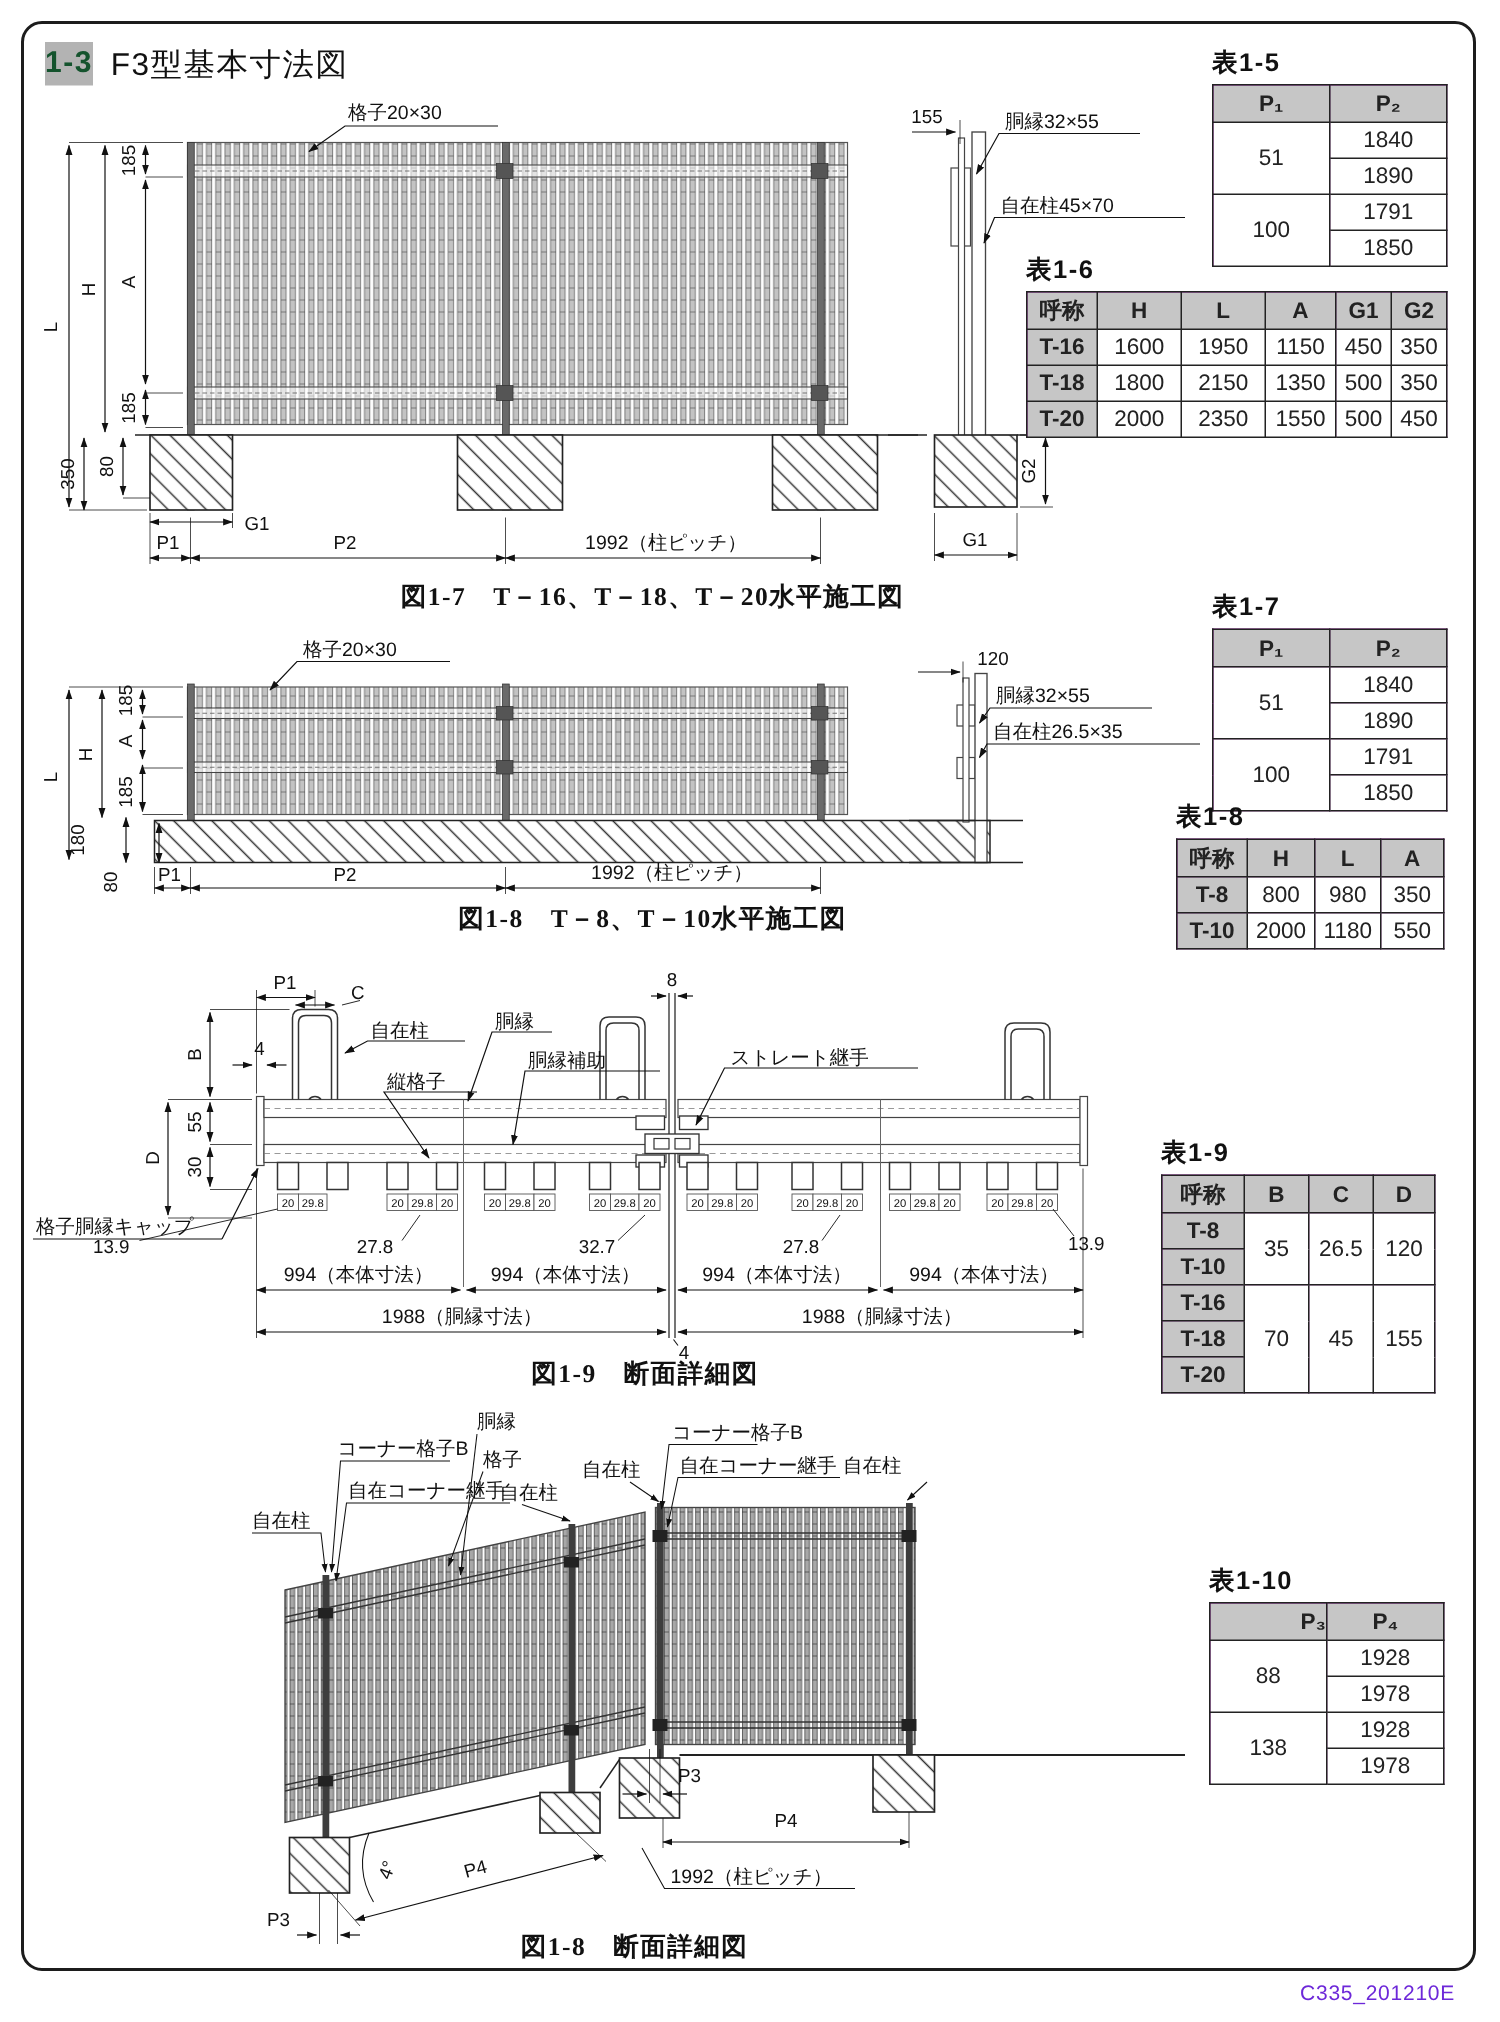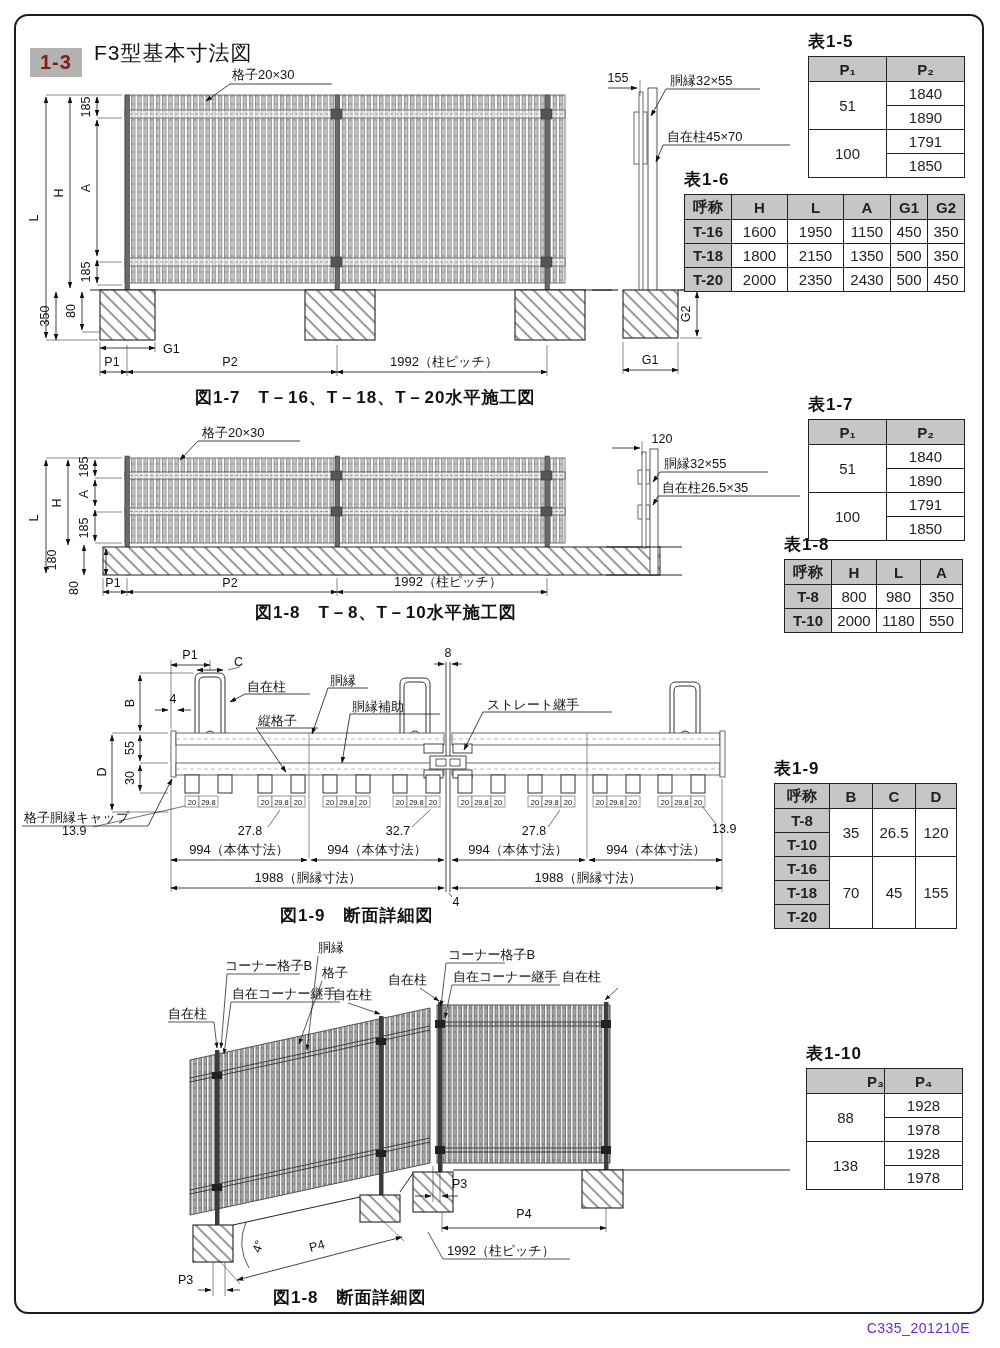--- a/index.html
+++ b/index.html
@@ -2,24 +2,24 @@
 <html><head>
 <meta charset="utf-8">
 <style>
   html,body{margin:0;padding:0;background:#e8e8e8;}
   #page{position:relative;width:1000px;height:1348px;background:#fff;overflow:hidden;
         font-family:"Liberation Sans","DejaVu Sans",sans-serif;color:#111;}
   #frame{position:absolute;left:14px;top:14px;width:966px;height:1296px;
          border:2.5px solid #1c1c1c;border-radius:14px;pointer-events:none;}
   #bigsvg{position:absolute;left:0;top:0;z-index:1;}
   .hdr{position:absolute;left:30px;top:28px;z-index:3;display:flex;align-items:center;gap:12px;}
-  .badge{background:#b3b3b3;color:#7f1d1d;font-size:20px;font-weight:bold;
-         padding:3px 10px;letter-spacing:1px;margin-top:20px;}
+  .badge{background:#b3b3b3;color:#14532d;font-size:20px;font-weight:bold;
+         padding:3px 0;letter-spacing:1px;}
   .title{font-size:21px;font-weight:normal;letter-spacing:1px;}
-  .cap{position:absolute;z-index:3;font-size:17px;font-weight:bold;text-align:left;letter-spacing:1px;}
+  .cap{position:absolute;z-index:3;font-size:17px;font-weight:bold;text-align:center;letter-spacing:1px;font-family:Liberation Serif, serif;}
   .tblwrap{position:absolute;z-index:3;}
   .tbltitle{font-size:17px;font-weight:bold;margin-bottom:3px;letter-spacing:1px;}
   table.tbl{border-collapse:collapse;background:#a21caf;}
   table.tbl th,table.tbl td{border:1.6px solid #222;text-align:center;
      font-size:15px;color:#222;padding:0;}
   table.tbl th{background:#c6c6c6;font-weight:bold;height:24px;}
   table.tbl td{height:23px;background:#fff;}
   table.tbl td.name{background:#c6c6c6;font-weight:bold;}
   .foot{position:absolute;right:30px;top:1320px;z-index:3;font-size:14px;color:#6d28d9;letter-spacing:0.5px;}
   
@@ -546,21 +546,21 @@
         <td>1800</td>
         <td>2150</td>
         <td>1350</td>
         <td>500</td>
         <td>350</td>
       </tr>
       <tr>
         <td class="name">T-20</td>
         <td>2000</td>
         <td>2350</td>
-        <td>2430</td>
+        <td>1550</td>
         <td>500</td>
         <td>450</td>
       </tr>
     </tbody>
   </table>
 </div>
 
 <div class="tblwrap" style="left:808px;top:393px;">
   <div class="tbltitle">表1-7</div>
   <table class="tbl">

